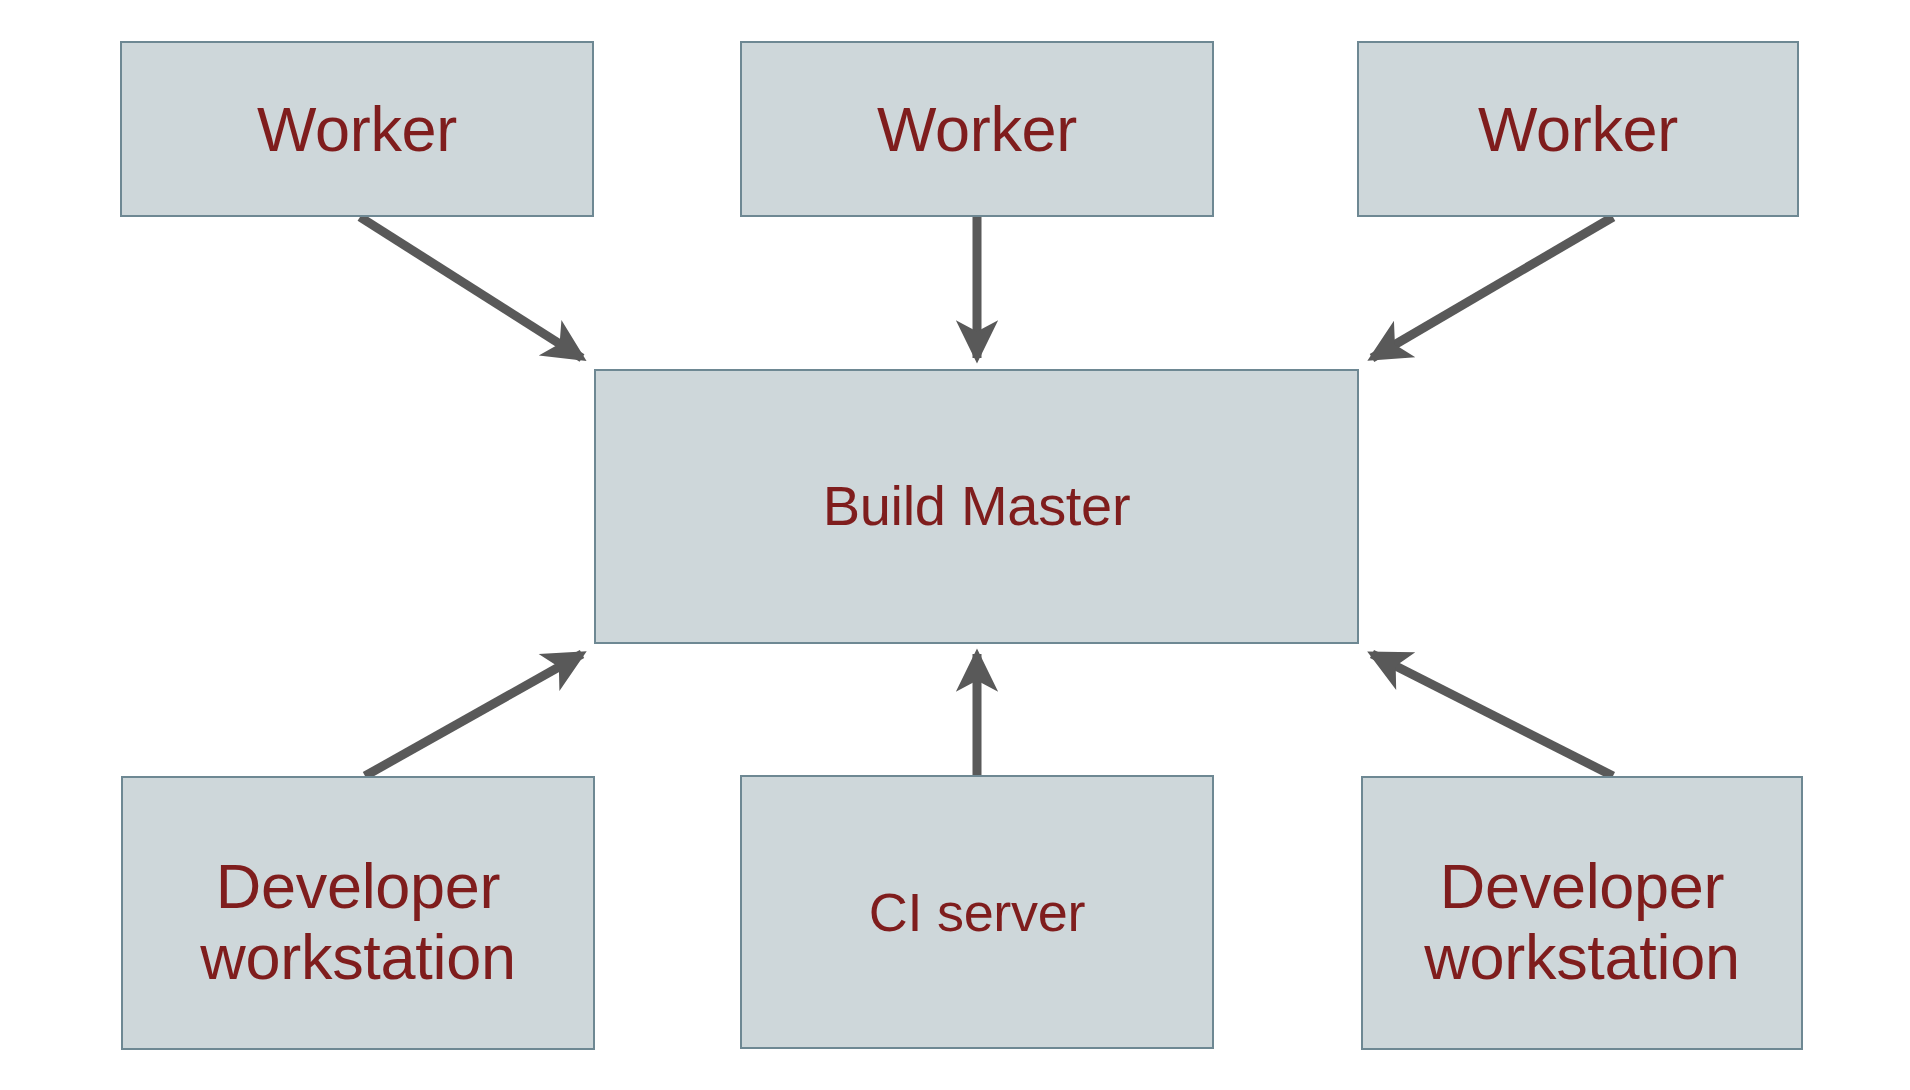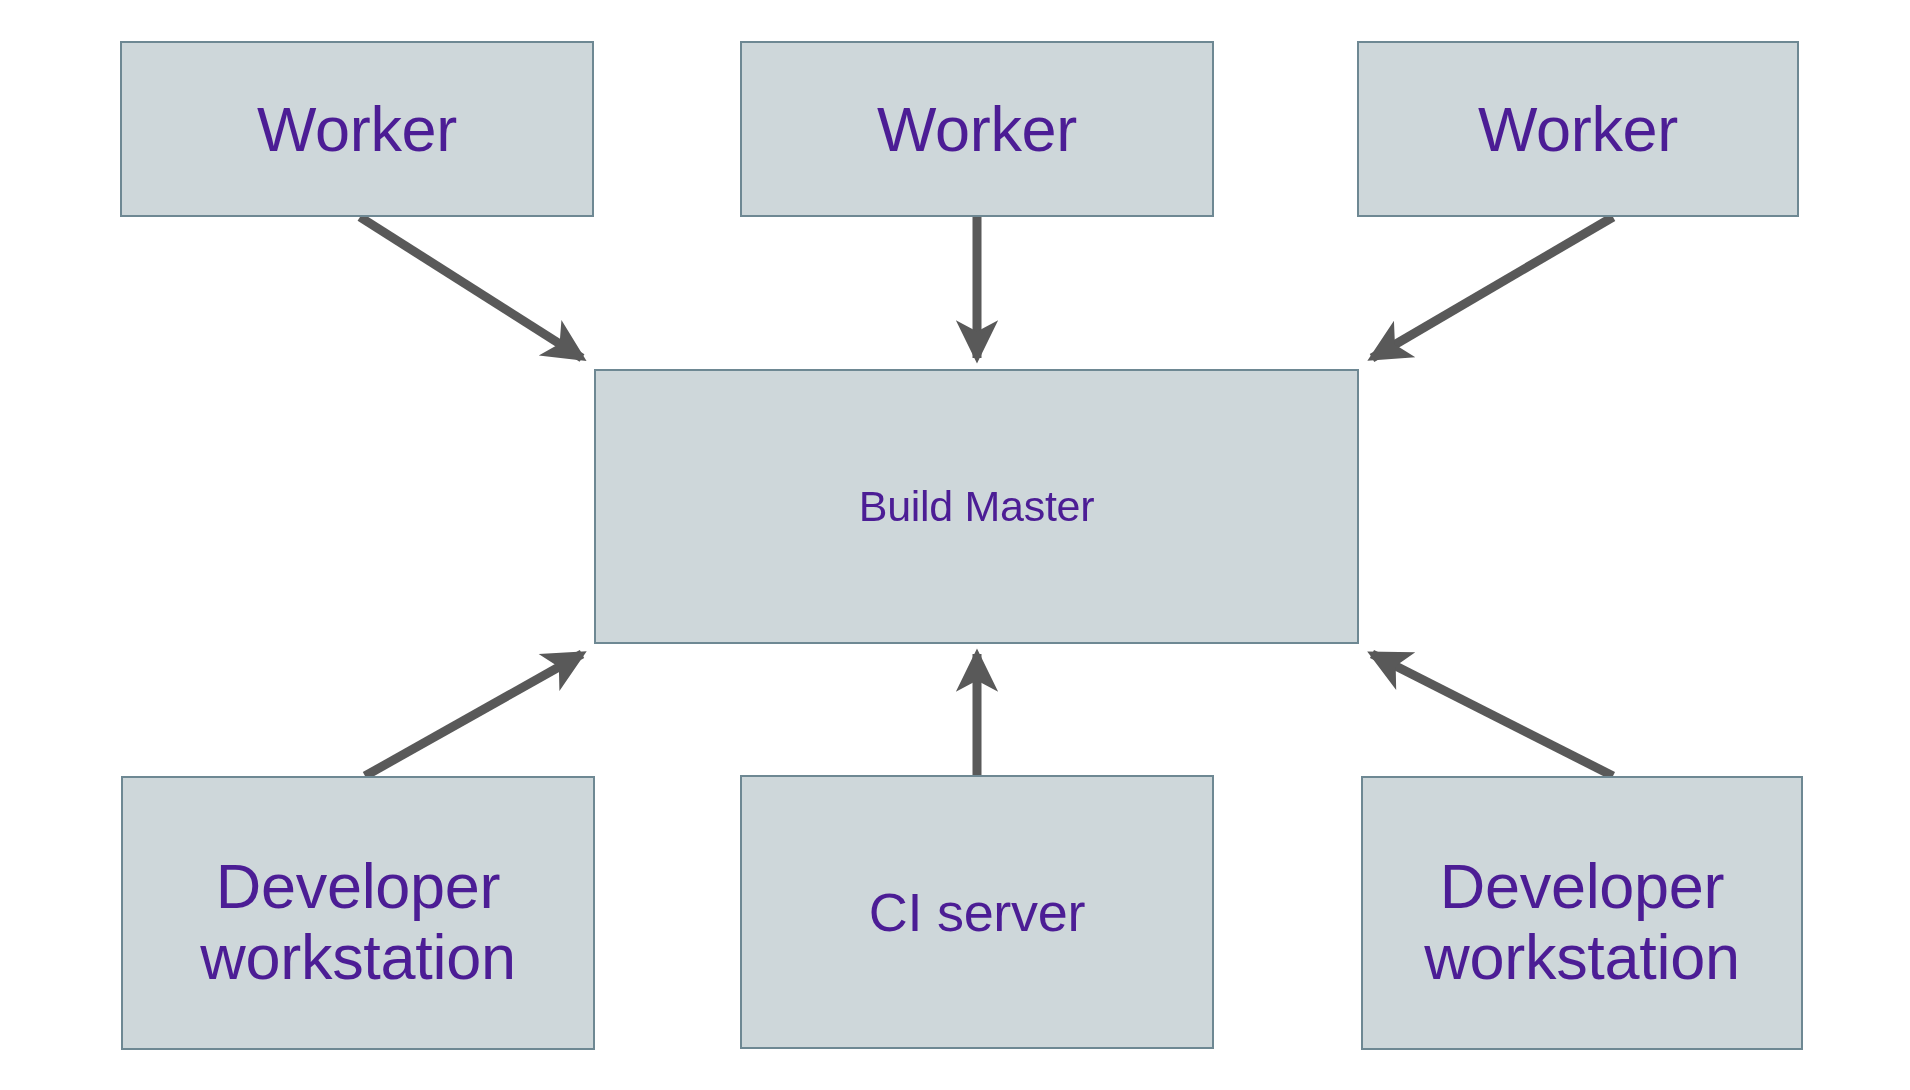--- a/index.html
+++ b/index.html
@@ -27,36 +27,36 @@
   }
   .node {
     position: absolute;
     box-sizing: border-box;
     background: #ced7da;
     border: 2px solid #6e8893;
     display: flex;
     align-items: center;
     justify-content: center;
     text-align: center;
-    color: #4c1d95;
+    color: #7f1d1d;
     font-weight: 400;
     line-height: 1.12;
     letter-spacing: -0.3px;
   }
   .node-label {
     display: block;
     white-space: pre-line;
     padding: 0 10px;
   }
   
   #node-worker-1 { left: 120px;  top: 41px;  width: 474px; height: 176px; font-size: 63px; }
   #node-worker-2 { left: 740px;  top: 41px;  width: 474px; height: 176px; font-size: 63px; }
   #node-worker-3 { left: 1357px; top: 41px;  width: 442px; height: 176px; font-size: 63px; }
   
-  #node-build-master { left: 594px; top: 369px; width: 765px; height: 275px; font-size: 43px; }
+  #node-build-master { left: 594px; top: 369px; width: 765px; height: 275px; font-size: 56px; }
   
   #node-dev-ws-1 { left: 121px;  top: 776px; width: 474px; height: 274px; font-size: 63px; }
   #node-ci-server { left: 740px;  top: 775px; width: 474px; height: 274px; font-size: 54px; }
   #node-dev-ws-2 { left: 1361px; top: 776px; width: 442px; height: 274px; font-size: 63px; }
   #node-dev-ws-1 .node-label,
   #node-dev-ws-2 .node-label { transform: translateY(9px); }
 </style>
 </head>
 <body>
 

